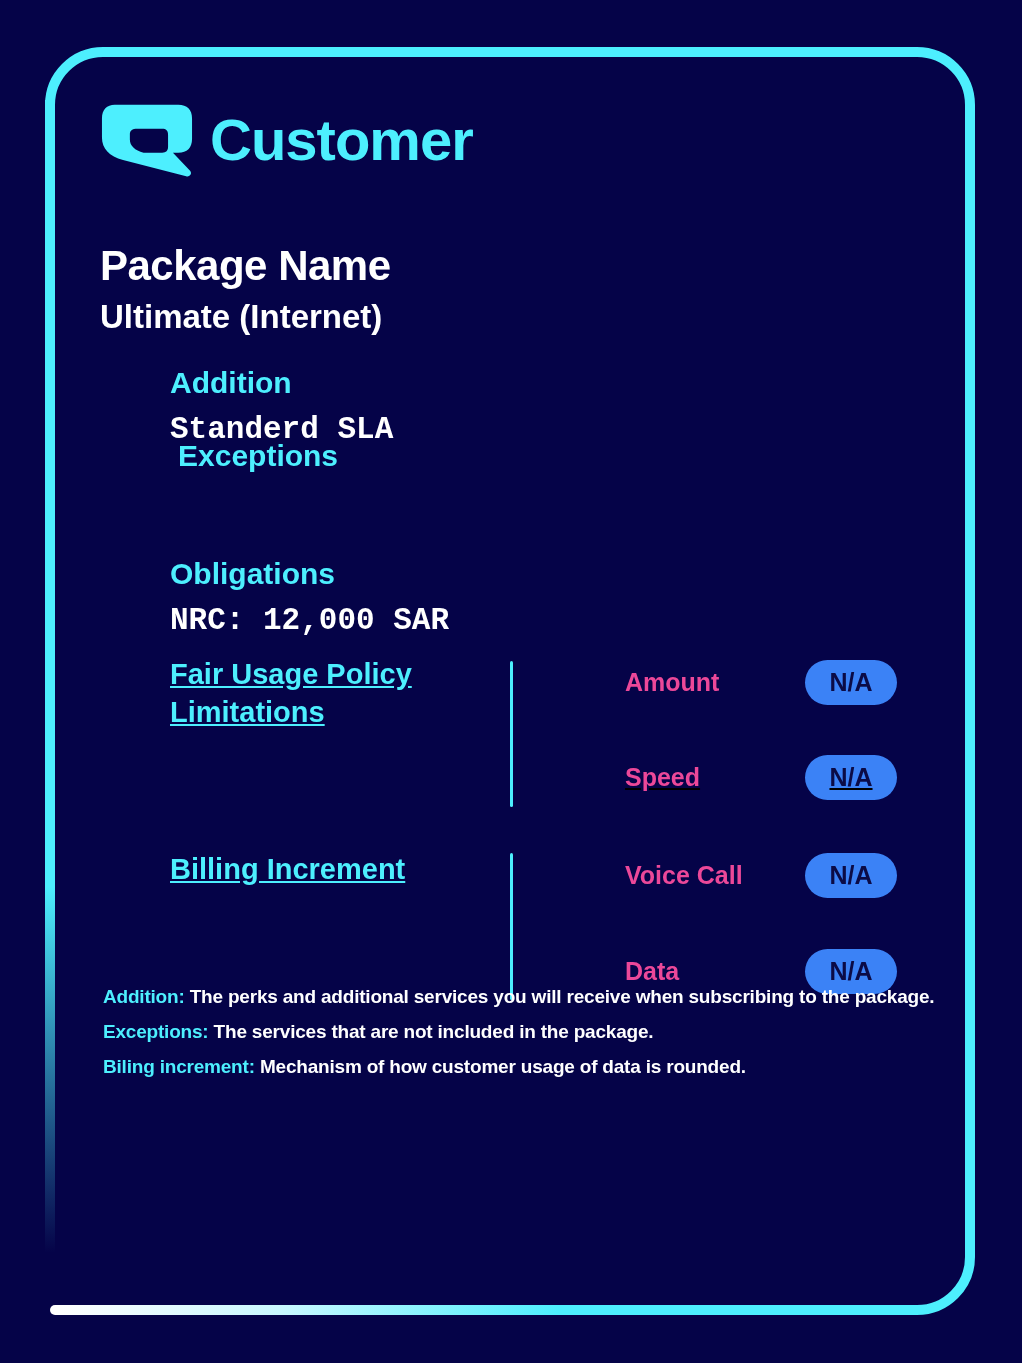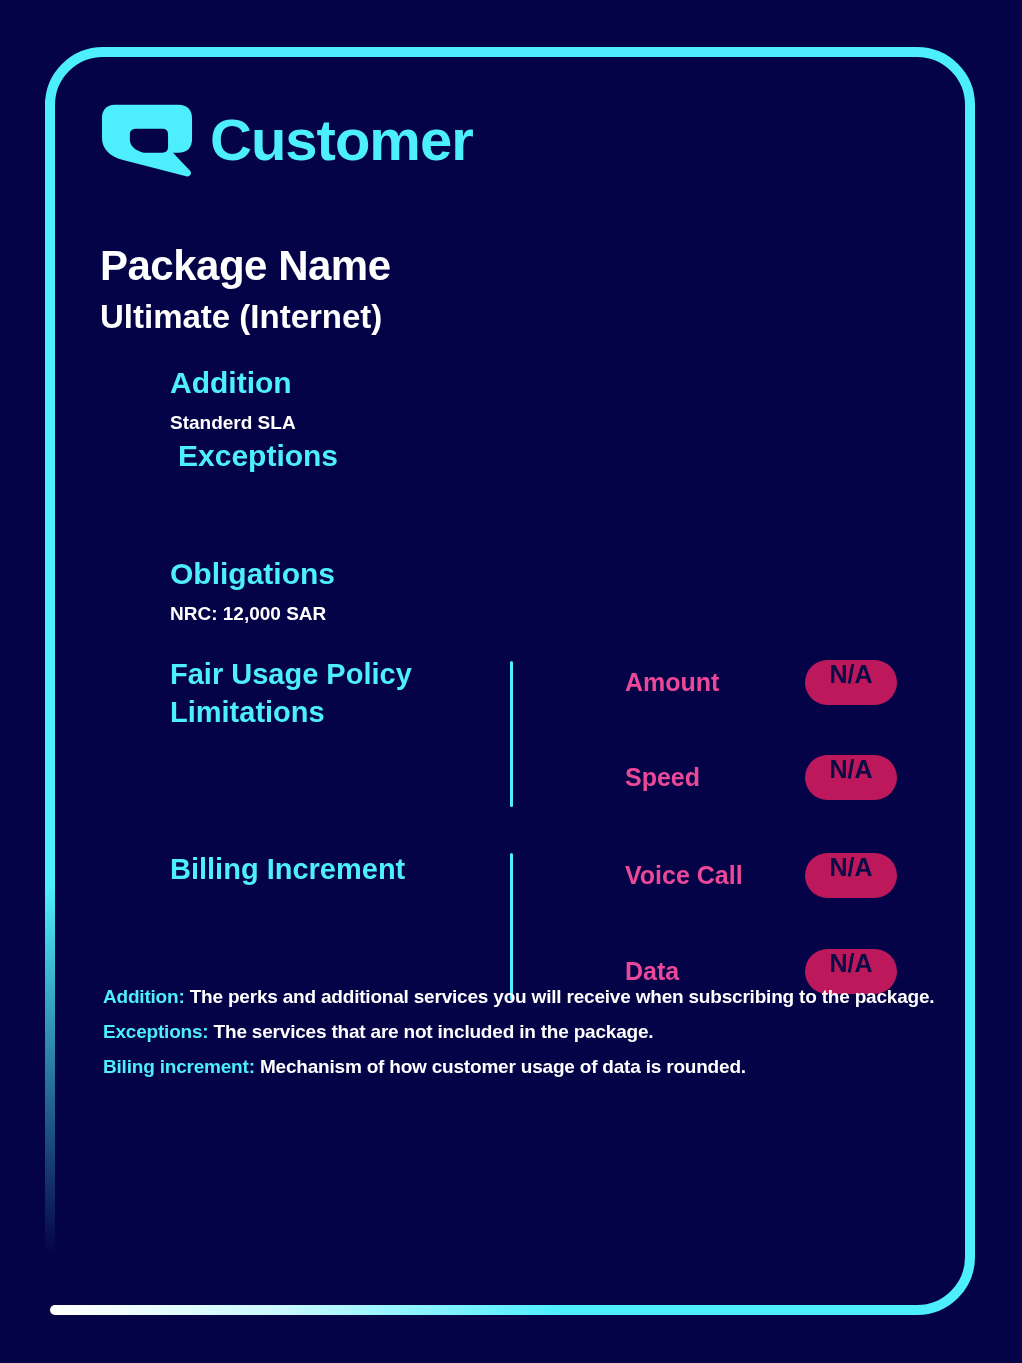--- a/index.html
+++ b/index.html
@@ -62,31 +62,33 @@
   .info-section.s2 { top: 557px; }
   .section-heading {
     color: #4DEFFE;
     font-size: 30px;
     font-weight: 700;
     line-height: 34px;
   }
   .section-value {
     margin-top: 12px;
     color: #FFFFFF;
-    font-size: 19px;
-    font-weight: 700;
+    font-size: 31px;
+    font-weight: 700;
+    font-family: Liberation Mono, monospace;
   }
   
   .block-heading {
     position: absolute;
     left: 170px;
     color: #4DEFFE;
     font-size: 29px;
     font-weight: 700;
     line-height: 38px;
+    text-decoration: underline;
   }
   .fup-heading { top: 655px; width: 285px; }
   .billing-heading { top: 850px; width: 330px; }
   .v-divider {
     position: absolute;
     left: 510px;
     width: 3px;
     background: #4DEFFE;
     border-radius: 2px;
   }
@@ -96,35 +98,35 @@
   .spec-row {
     position: absolute;
     left: 625px;
     width: 272px;
     height: 45px;
     display: flex;
     align-items: center;
     justify-content: space-between;
   }
   .spec-row.r0 { top: 660px; }
-  .spec-row.r1 { top: 755px; }
+  .spec-row.r1 { top: 755px; text-decoration: underline; }
   .spec-row.r2 { top: 853px; }
   .spec-row.r3 { top: 949px; }
   .spec-label {
     color: #ec4899;
     font-size: 25px;
     font-weight: 700;
   }
   .pill {
     width: 92px;
     height: 45px;
-    background: #be185d;
+    background: #3b82f6;
     border-radius: 23px;
     display: flex;
-    align-items: flex-start;
+    align-items: center;
     justify-content: center;
   }
   .pill span {
     color: #0B0B46;
     font-size: 25px;
     font-weight: 700;
   }
   
   .footnotes {
     position: absolute;

